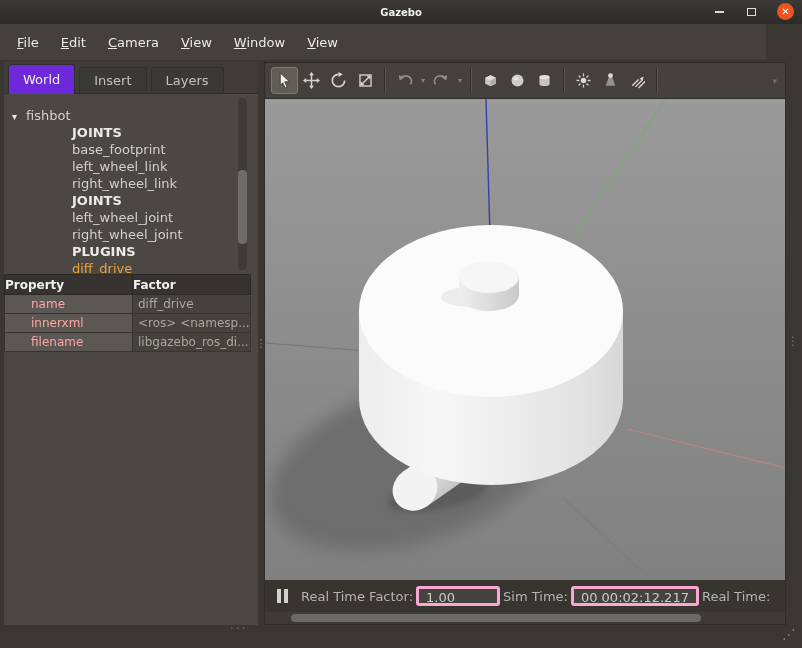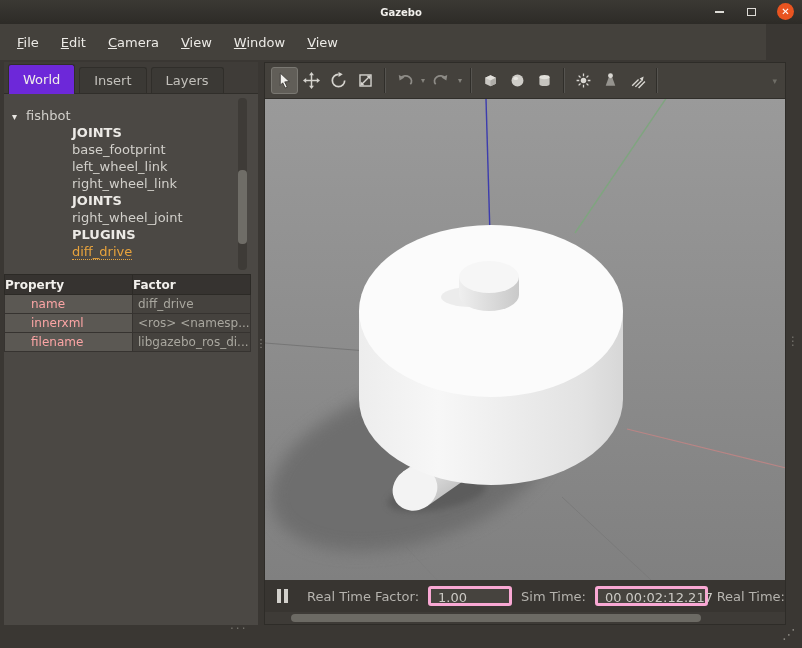--- a/index.html
+++ b/index.html
@@ -53,21 +53,21 @@
   .tb-btn{width:27px;height:27px;border-radius:3px;display:flex;align-items:center;justify-content:center;flex:0 0 auto}
   .tb-btn.active{background:#615e58;border:1px solid #7a7872}
   .tb-btn svg{width:17px;height:17px}
   .caret{font-size:8px;color:#85837d;width:10px;text-align:center;flex:0 0 auto}
   .tb-sep{width:0;height:25px;border-left:1px solid #302e2a;border-right:1px solid #565450;margin:0 5px;flex:0 0 auto}
   .tb-overflow{margin-left:auto;margin-right:8px;color:#6f6d67;font-size:9px}
 
   .scene{flex:1;position:relative;overflow:hidden}
   .scene svg{position:absolute;inset:0;width:100%;height:100%}
 
-  .vp-status{flex:0 0 32px;background:#383531;display:flex;align-items:center;padding-left:12px;gap:9px;font-size:13px;color:#b5b3ae;white-space:nowrap;overflow:hidden}
+  .vp-status{flex:0 0 32px;background:#383531;display:flex;align-items:center;padding-left:12px;gap:3px;font-size:13px;color:#b5b3ae;white-space:nowrap;overflow:hidden}
   .pause{display:flex;gap:3px;margin-right:10px}
   .pause i{display:block;width:4px;height:14px;background:#d3d1cc}
   .st-field{display:inline-block;height:20px;line-height:18px;background:#46433e;border:3px solid #f9a8d4;border-radius:3px;padding:0 7px;color:#cccac5;min-width:84px}
   .st-field.sim{min-width:108px}
 
   .hscroll{flex:0 0 12px;background:#3e3b37;position:relative}
   .hthumb{position:absolute;left:26px;top:2px;width:410px;height:8px;background:#6c6a64;border-radius:4px}
 
   .right-grip{position:absolute;left:787px;top:334px;color:#76746e;font-size:12px}
   .bottom-grip{position:absolute;left:230px;top:622px;color:#76746e;font-size:12px;letter-spacing:2px}
@@ -105,20 +105,21 @@
 
   <div class="tree">
     <div class="tree-row root">
       <span class="expander">▾</span><span class="t-label">fishbot</span>
     </div>
     <div class="tree-row child sec"><span class="t-label">JOINTS</span></div>
     <div class="tree-row child"><span class="t-label">base_footprint</span></div>
     <div class="tree-row child"><span class="t-label">left_wheel_link</span></div>
     <div class="tree-row child"><span class="t-label">right_wheel_link</span></div>
     <div class="tree-row child sec"><span class="t-label">JOINTS</span></div>
+    <div class="tree-row child"><span class="t-label">left_wheel_joint</span></div>
     <div class="tree-row child"><span class="t-label">right_wheel_joint</span></div>
     <div class="tree-row child sec"><span class="t-label">PLUGINS</span></div>
     <div class="tree-row child sel"><span class="t-label">diff_drive</span></div>
   </div>
 
   <div class="tree-scroll">
     <div class="tree-thumb"></div>
   </div>
 
   <table class="props">

